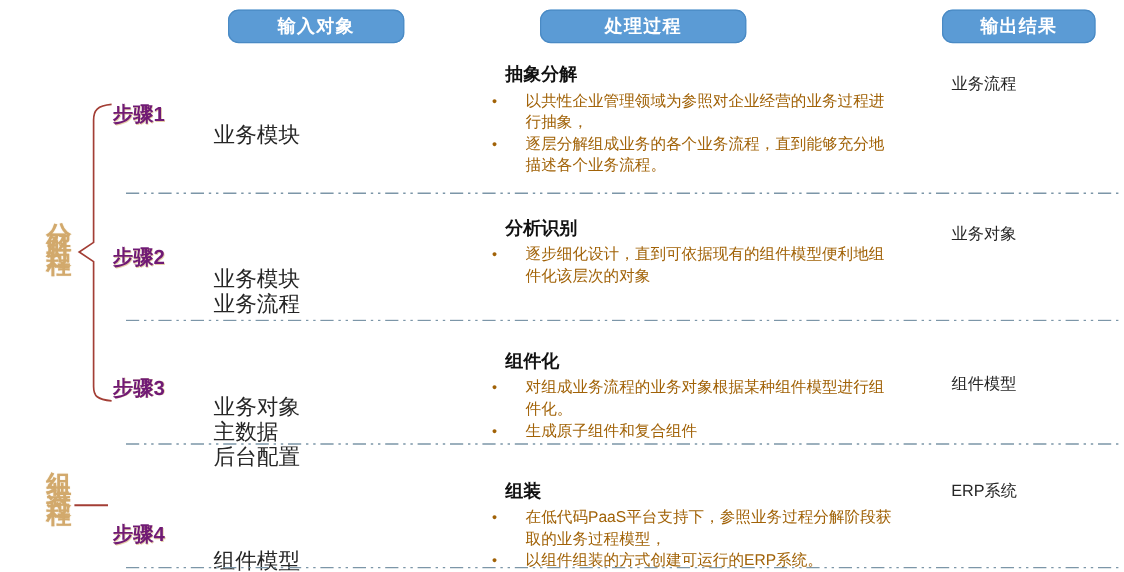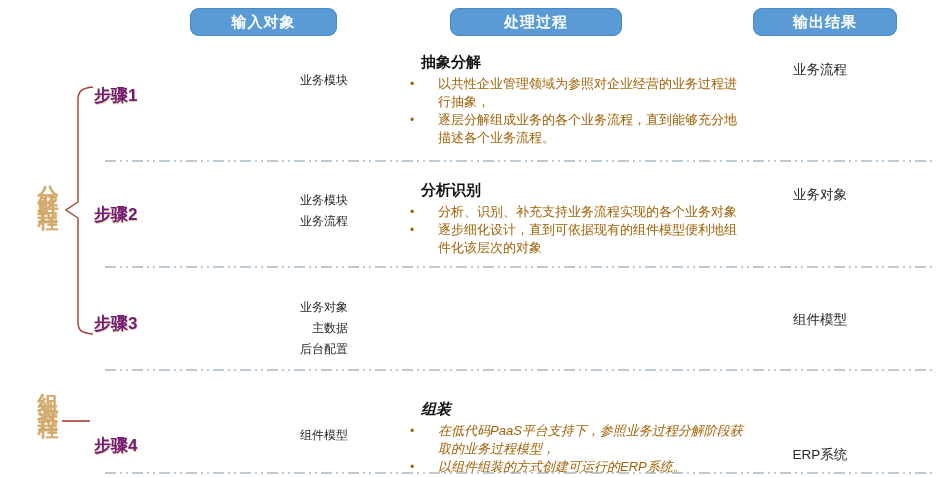--- a/index.html
+++ b/index.html
@@ -9,35 +9,35 @@
     color:#1f1f1f;overflow:hidden;
   }
   .pill{
     position:absolute;top:8px;height:28px;border-radius:9px;
     background:#5B9BD5;color:#ffffff;font-weight:bold;font-size:15px;
     display:flex;align-items:center;justify-content:center;
     letter-spacing:1px;box-shadow:inset 0 0 0 1px #4a8ac4;
   }
   .pill-input{left:190px;width:147px;}
   .pill-process{left:450px;width:172px;}
-  .pill-output{left:753px;width:144px;}
+  .pill-output{left:785px;width:128px;}
   .phase-label{
     position:absolute;left:33px;width:30px;
     writing-mode:vertical-rl;text-orientation:upright;
     font-size:21px;font-weight:bold;color:#D2A96C;
     letter-spacing:9px;line-height:30px;text-shadow:0 0 1px #e8d3ae;
   }
   .step-label{
     position:absolute;left:94px;width:78px;text-align:left;
     font-size:17px;font-weight:bold;color:#701a75;
     text-shadow:0.5px 0.5px 0 #e6d0a8;
   }
   .input-cell{
-    position:absolute;left:178px;width:170px;text-align:right;
-    font-size:12px;line-height:21px;color:#262626;
+    position:absolute;left:178px;width:170px;text-align:left;
+    font-size:18px;line-height:21px;color:#262626;margin-top:32px;
   }
   .output-cell{
     position:absolute;left:748px;width:144px;text-align:center;
     font-size:13.5px;color:#262626;
   }
   .process-cell{position:absolute;left:405px;width:338px;}
   .process-title{font-size:15px;font-weight:bold;color:#111;margin:0 0 3px 16px;}
   .bullet{display:flex;font-size:13px;line-height:18px;color:#a16207;}
   .bullet .dot{flex:0 0 28px;text-align:left;padding-left:5px;}
   .bullet .dot::before{content:"\2022";font-size:12px;}
@@ -88,57 +88,64 @@
   </svg>
 
   <div class="input-cell" style="top:190px;">
     <div>业务模块</div>
     <div>业务流程</div>
   </div>
   <div class="process-cell" style="top:181px;">
     <div class="process-title">分析识别</div>
     <div class="bullet">
         <span class="dot"></span>
-        <span class="txt">分析、识别、补充支持业务流程实现的各个业务对象</span>
-      </div>
-    <div class="bullet">
-        <span class="dot"></span>
         <span class="txt">逐步细化设计，直到可依据现有的组件模型便利地组件化该层次的对象</span>
       </div>
   </div>
   <div class="output-cell" style="top:186px;">业务对象</div>
 
   <svg class="sep" style="top:266px;">
     <line x1="0" y1="1" x2="828" y2="1" stroke="#7C96A8" stroke-width="1.2" stroke-dasharray="11 4 2 4 2 4"></line>
   </svg>
 
   <div class="input-cell" style="top:297px;">
     <div>业务对象</div>
     <div>主数据</div>
     <div>后台配置</div>
   </div>
+  <div class="process-cell" style="top:292px;">
+    <div class="process-title">组件化</div>
+    <div class="bullet">
+        <span class="dot"></span>
+        <span class="txt">对组成业务流程的业务对象根据某种组件模型进行组件化。</span>
+      </div>
+    <div class="bullet">
+        <span class="dot"></span>
+        <span class="txt">生成原子组件和复合组件</span>
+      </div>
+  </div>
   <div class="output-cell" style="top:311px;">组件模型</div>
 
   <svg class="sep" style="top:369px;">
     <line x1="0" y1="1" x2="828" y2="1" stroke="#7C96A8" stroke-width="1.2" stroke-dasharray="11 4 2 4 2 4"></line>
   </svg>
 
   <div class="input-cell" style="top:425px;">
     <div>组件模型</div>
   </div>
-  <div class="process-cell" style="top:400px;font-style:italic;">
+  <div class="process-cell" style="top:400px;">
     <div class="process-title">组装</div>
     <div class="bullet">
         <span class="dot"></span>
         <span class="txt">在低代码PaaS平台支持下，参照业务过程分解阶段获取的业务过程模型，</span>
       </div>
     <div class="bullet">
         <span class="dot"></span>
         <span class="txt">以组件组装的方式创建可运行的ERP系统。</span>
       </div>
   </div>
-  <div class="output-cell" style="top:446px;">ERP系统</div>
+  <div class="output-cell" style="top:400px;">ERP系统</div>
 
   <svg class="sep" style="top:472px;">
     <line x1="0" y1="1" x2="828" y2="1" stroke="#7C96A8" stroke-width="1.2" stroke-dasharray="11 4 2 4 2 4"></line>
   </svg>
 
 </div>
 
 </body></html>

